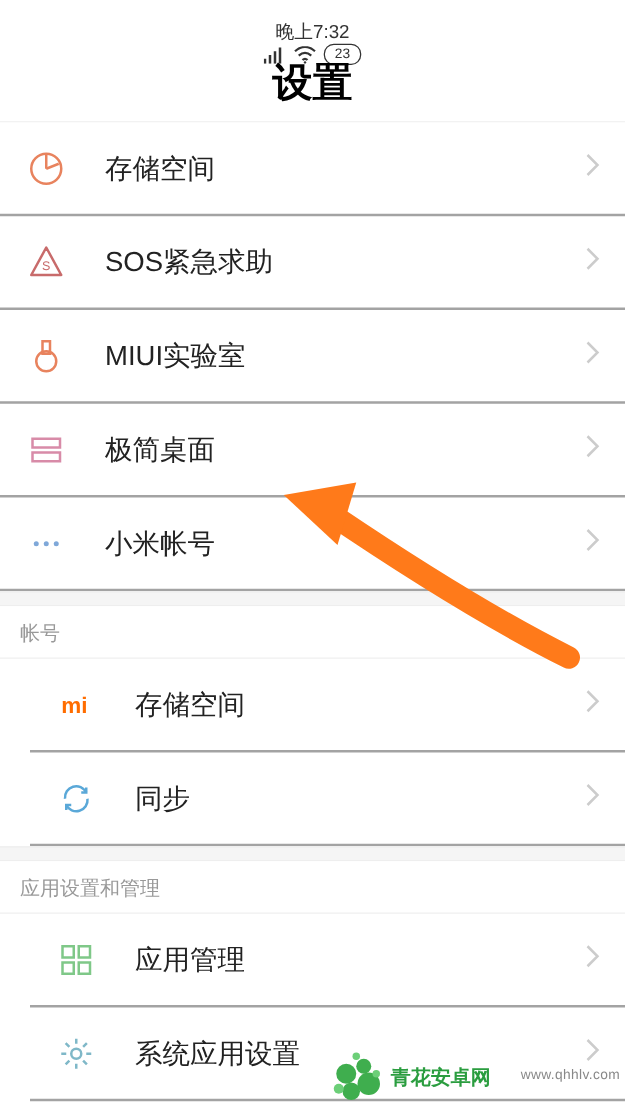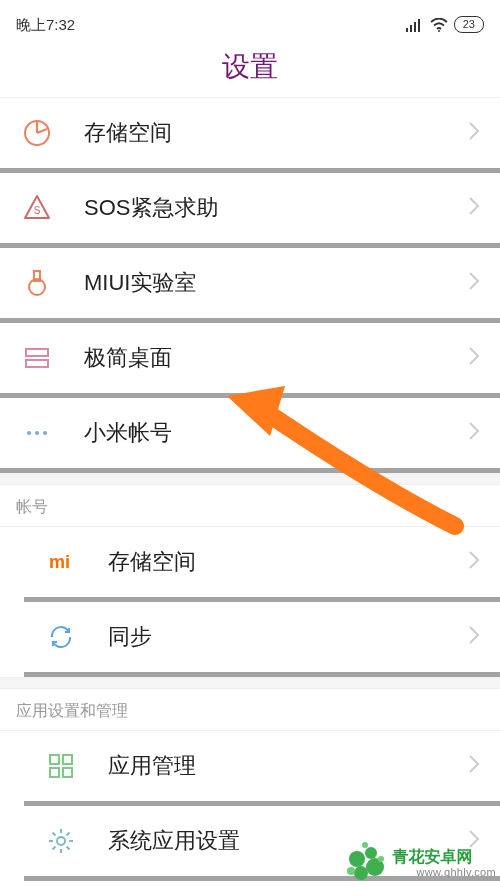--- a/index.html
+++ b/index.html
@@ -7,51 +7,52 @@
       width: 500px;
       height: 889px;
       background: #fff;
       font-family: -apple-system, "PingFang SC", "Microsoft YaHei", sans-serif;
       position: relative;
       overflow: hidden;
     }
     .status-bar {
       height: 36px;
       display: flex;
-      align-items: flex-start;
+      align-items: center;
       justify-content: space-between;
       padding: 16px 16px;
       font-size: 15px;
       color: #333;
+      flex-direction: column;
     }
     .status-right { display: flex; align-items: center; gap: 6px; }
     .status-signal svg, .status-wifi svg { display: block; }
     .status-battery {
       border: 1.5px solid #333;
       border-radius: 8px;
       font-size: 11px;
       padding: 1px 8px;
       line-height: 1.2;
       font-weight: 500;
     }
     .header {
       height: 62px;
       display: flex;
       align-items: center;
       justify-content: center;
       border-bottom: 1px solid #eee;
     }
-    .header-title { font-size: 28px; color: #701a75; font-weight: 400; }
+    .header-title { font-size: 32px; color: #000000; font-weight: 700; }
     .list { background: #fff; }
     .list-item {
       display: flex;
       align-items: center;
       height: 75px;
       padding: 0 20px;
-      border-bottom: 5px solid #a3a3a3;
+      border-bottom: 2px solid #a3a3a3;
       cursor: pointer;
     }
     .item-icon {
       width: 34px;
       height: 34px;
       display: flex;
       align-items: center;
       justify-content: center;
       margin-right: 30px;
     }
@@ -74,21 +75,21 @@
     .watermark {
       position: absolute;
       right: 0;
       bottom: 0;
       display: flex;
       align-items: center;
       gap: 2px;
       pointer-events: none;
     }
     .watermark-logo svg { display: block; }
-    .watermark-text { display: flex; flex-direction: column; line-height: 1.1; color: #2a9d3f; padding-right: 4px; }
+    .watermark-text { display: flex; flex-direction: row; line-height: 1.1; color: #2a9d3f; padding-right: 4px; }
     .watermark-name { font-size: 16px; font-weight: 600; }
     .watermark-url { font-size: 11px; color: #888; letter-spacing: 0.3px; margin-left: 24px; }
   </style>
 </head>
 <body>
 
 <div class="status-bar">
   <span>晚上7:32</span>
   <div class="status-right">
     <span class="status-signal">

